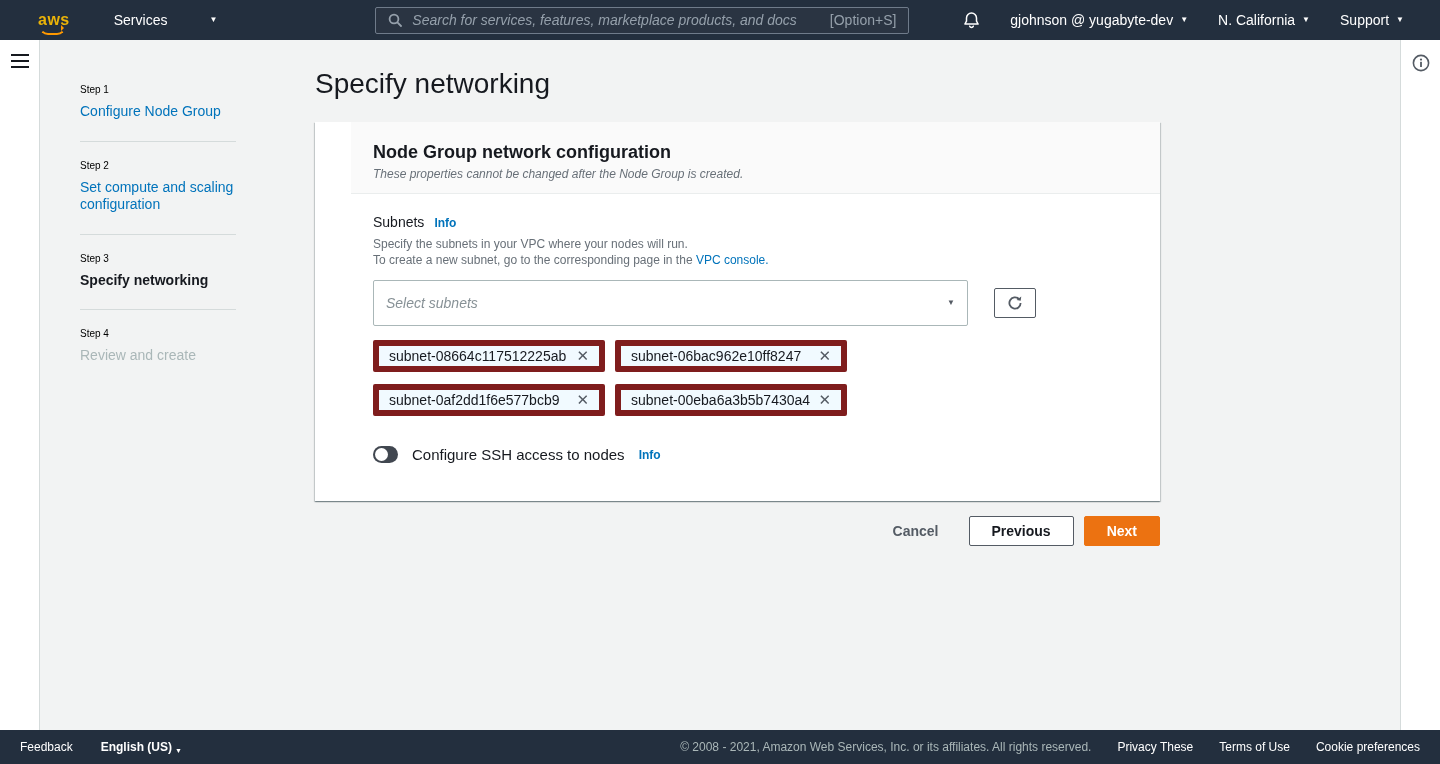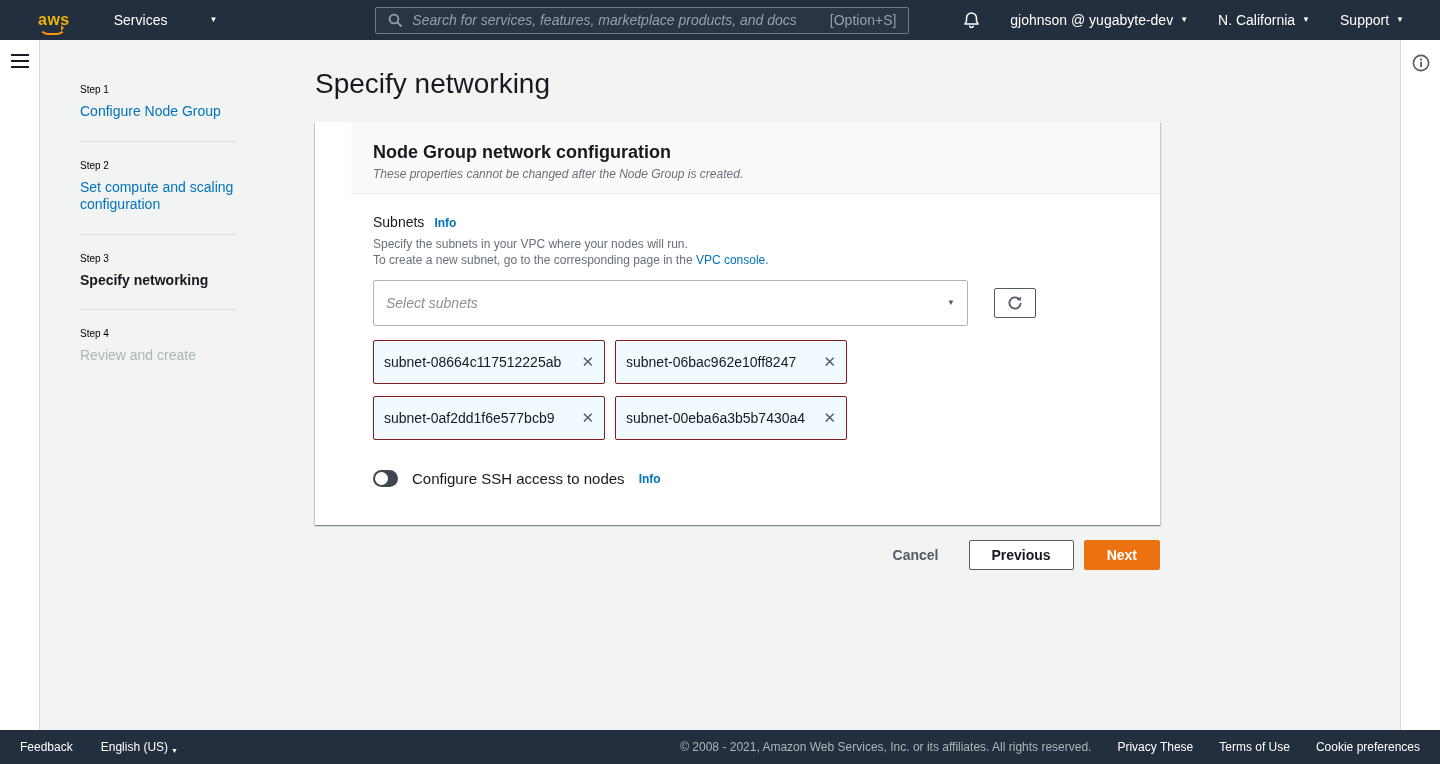--- a/index.html
+++ b/index.html
@@ -117,23 +117,23 @@
     width: 42px; height: 30px;
     background: #ffffff;
     border: 1px solid #545b64; border-radius: 2px;
     display: flex; align-items: center; justify-content: center;
     cursor: pointer;
   }
 
   .tokens { margin-top: 14px; display: grid; grid-template-columns: 232px 232px; gap: 12px 10px; width: 480px; }
   .token {
     display: flex; align-items: center; justify-content: space-between;
-    border: 1px solid #7f1d1d; border-radius: 2px;
+    border: 6px solid #7f1d1d; border-radius: 2px;
     background: #f1faff;
-    padding: 4px 10px; height: 44px;
+    padding: 4px 10px; height: 32px;
     font-size: 14px; color: #16191f; white-space: nowrap;
   }
   .token .x { color: #545b64; font-size: 15px; cursor: pointer; margin-left: 8px; }
 
   .toggle-row { margin-top: 30px; display: flex; align-items: center; gap: 14px; }
   .toggle {
     width: 25px; height: 17px; border-radius: 9px;
     background: #414750; position: relative; cursor: pointer; flex: 0 0 25px;
   }
   .toggle .knob {
@@ -165,21 +165,21 @@
 
   
   .footer {
     flex: 0 0 34px; height: 34px;
     background: #232f3e;
     display: flex; align-items: center;
     font-size: 12px; color: #ffffff;
     padding: 0 20px;
   }
   .footer .feedback { cursor: pointer; }
-  .footer .lang { margin-left: 28px; display: flex; align-items: flex-end; gap: 3px; cursor: pointer; }
+  .footer .lang { margin-left: 28px; display: flex; align-items: flex-end; gap: 3px; cursor: pointer; font-weight: bold; }
   .footer .lang .caret { font-size: 7px; }
   .footer-right { margin-left: auto; display: flex; align-items: center; gap: 26px; }
   .copyright { color: #aab7b8; }
   .footer-link { color: #ffffff; cursor: pointer; }
 </style>
 </head>
 <body>
 
 <header class="topnav">
   <div class="aws-logo">

